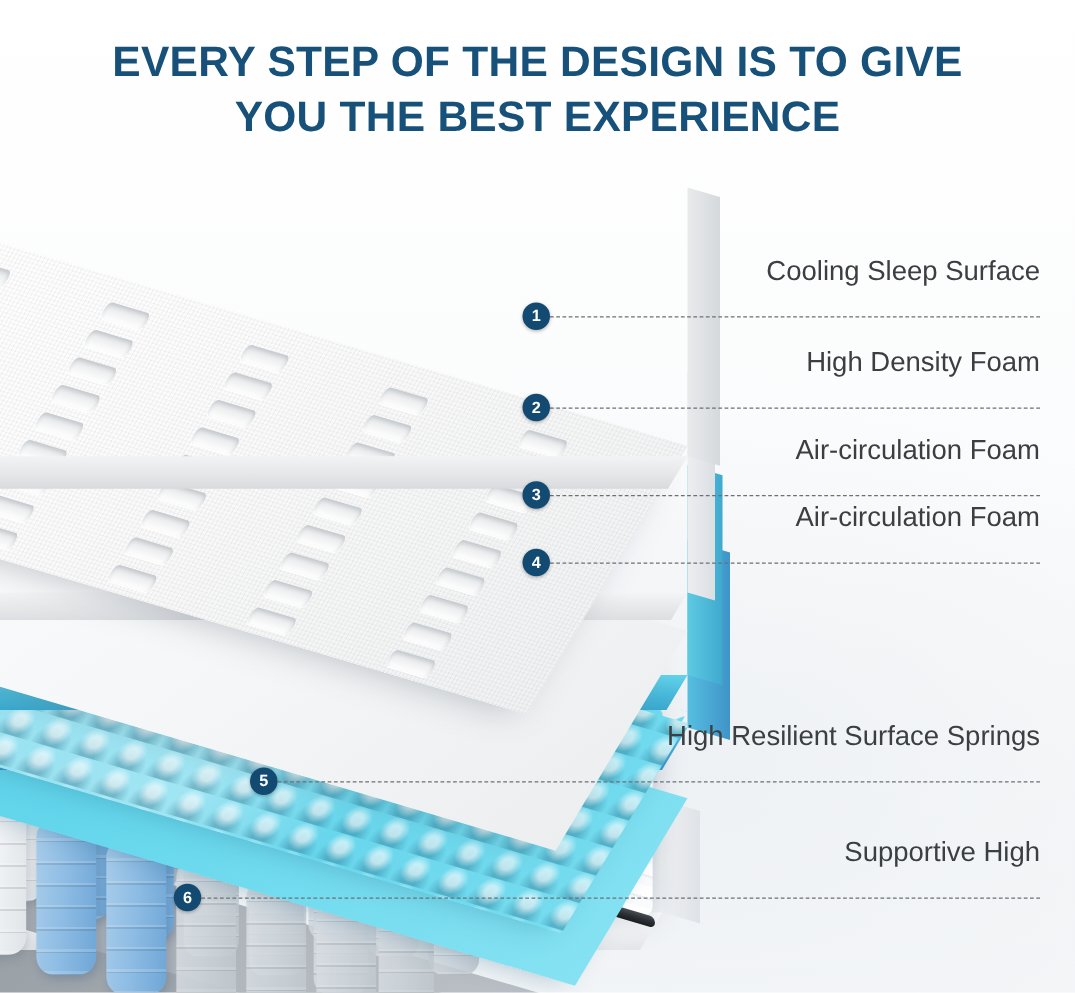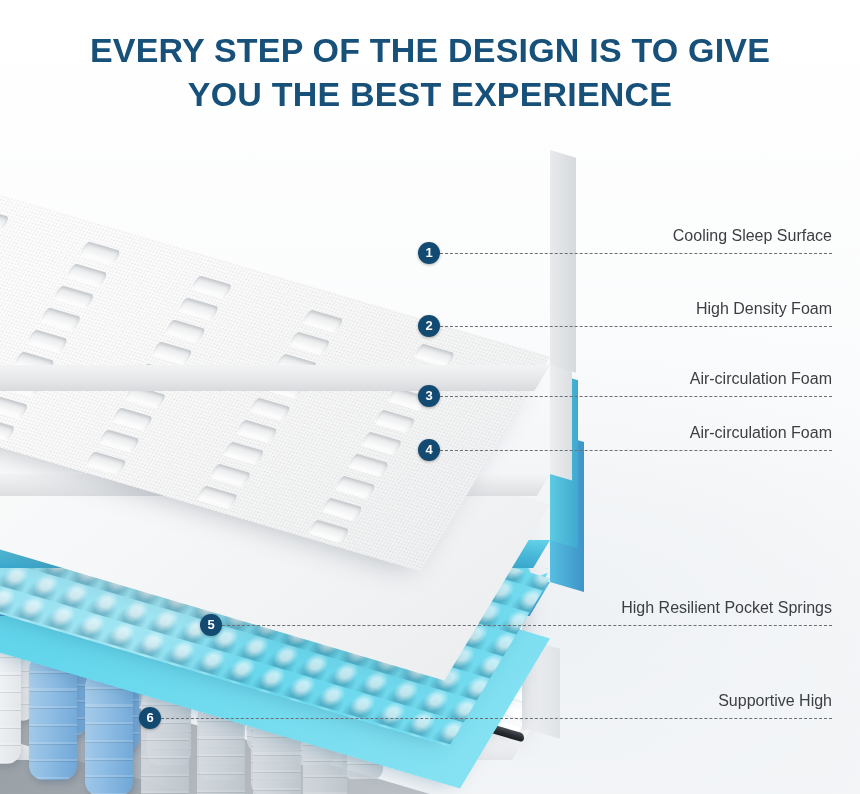--- a/index.html
+++ b/index.html
@@ -241,23 +241,23 @@
     position:absolute;top:-11px;left:-22px;
     width:22px;height:22px;border-radius:50%;
     background:#134a72;
     color:#ffffff;
     font-size:13px;font-weight:bold;
     line-height:22px;text-align:center;
     box-shadow:0 1px 3px rgba(0,0,0,.30);
   }
   .callout .lbl{
     position:absolute;
-    bottom:8px;right:0;
+    bottom:23px;right:0;
     color:#3c3f42;
-    font-size:16px;
+    font-size:22px;
     white-space:nowrap;
   }
 </style>
 </head>
 <body>
 
 <div class="page-bg"></div>
 
 <div class="title">EVERY STEP OF THE DESIGN IS TO GIVE
 YOU THE BEST EXPERIENCE</div>
@@ -397,21 +397,21 @@
         <div class="lbl">Air-circulation Foam</div>
       </div>
       <div class="callout" style="left: 440px; top: 450px; width: 392px;">
         <div class="dash" style="left: 0px; width: 100%;"></div>
         <div class="badge">4</div>
         <div class="lbl">Air-circulation Foam</div>
       </div>
       <div class="callout" style="left: 222px; top: 625px; width: 610px;">
         <div class="dash" style="left: 0px; width: 100%;"></div>
         <div class="badge">5</div>
-        <div class="lbl">High Resilient Pocket Springs</div>
+        <div class="lbl">High Resilient Surface Springs</div>
       </div>
       <div class="callout" style="left: 161px; top: 718px; width: 671px;">
         <div class="dash" style="left: 0px; width: 100%;"></div>
         <div class="badge">6</div>
         <div class="lbl">Supportive High</div>
       </div>
     </div>
 </div>
 
 </body></html>

